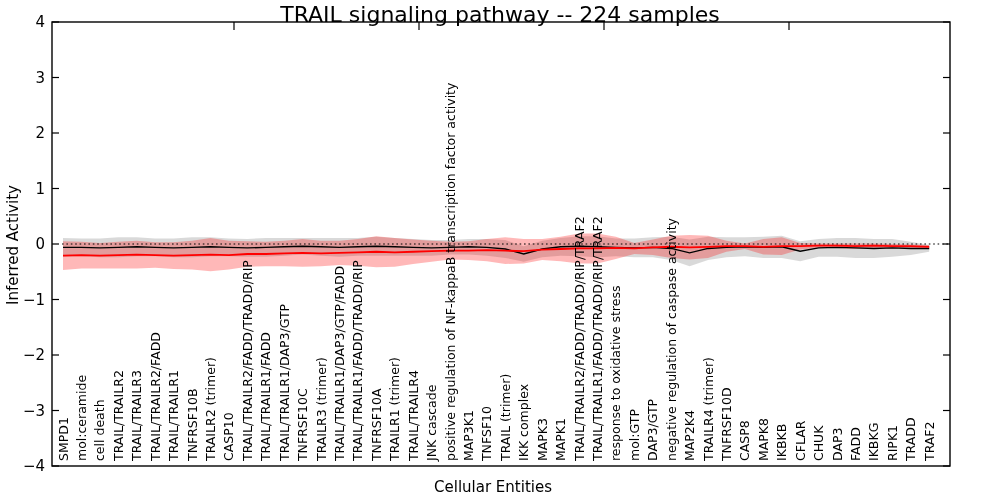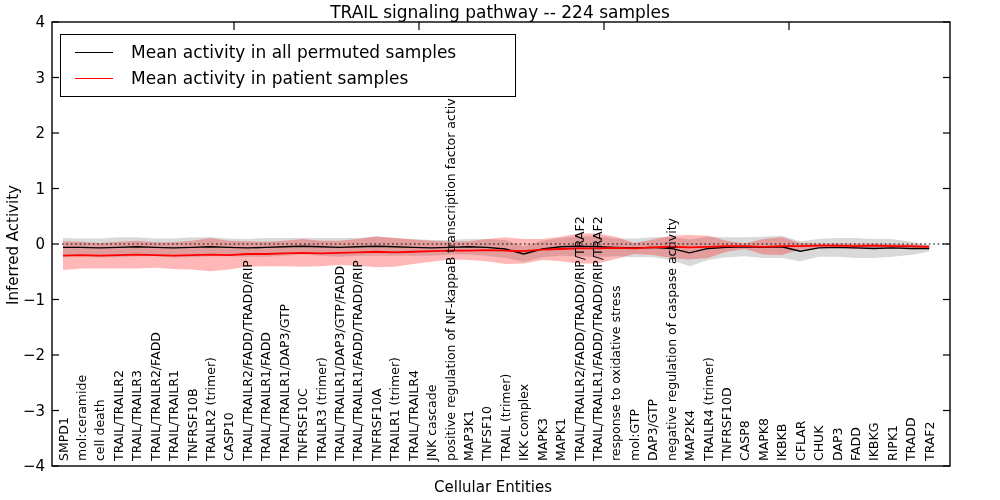--- a/index.html
+++ b/index.html
@@ -1,19 +1,19 @@
 <!DOCTYPE html>
 <html><head>
 <meta charset="utf-8">
 <style>
   html,body{margin:0;padding:0;background:#ffffff;}
   body{width:1000px;height:500px;position:relative;font-family:"DejaVu Sans","Liberation Sans",sans-serif;color:#000;}
   .fig{position:absolute;inset:0;}
   #chart{position:absolute;left:0;top:0;}
-  .title{position:absolute;left:0;top:2px;width:1000px;text-align:center;font-size:17px;}
+  .title{position:absolute;left:0;top:2px;width:1000px;text-align:center;font-size:22px;}
   .xlabel{position:absolute;left:44px;top:478px;width:898px;text-align:center;font-size:15px;}
   .ylabel{position:absolute;left:-87px;top:236px;width:200px;text-align:center;font-size:15px;
           transform:rotate(-90deg);}
   .legend{position:absolute;left:60px;top:34px;width:456px;height:63px;background:#ffffff;
           border:1.6px solid #000;box-sizing:border-box;z-index:5;display:flex;flex-direction:column;justify-content:space-evenly;}
   .lrow{display:flex;align-items:center;font-size:17px;line-height:1;}
   .swatch{display:inline-block;width:38px;height:0;border-top:1.6px solid #000;margin:0 18px 0 14px;}
   .llabel{white-space:nowrap;}
 </style>
 </head>
@@ -116,23 +116,13 @@
         <line x1="789" y1="22" x2="789" y2="30" stroke="#000" stroke-width="1.2"></line>
       </g>
       <g>
         <rect x="52" y="22" width="898" height="444" fill="none" stroke="#000" stroke-width="1.4"></rect>
       </g>
     </svg>
   <div class="title">TRAIL signaling pathway -- 224 samples</div>
   <div class="xlabel">Cellular Entities</div>
   <div class="ylabel">Inferred Activity</div>
 
-  <div class="legend">
-    <div class="lrow">
-      <span class="swatch" id="sw0" style="border-top-color: rgb(0, 0, 0);"></span>
-      <span class="llabel">Mean activity in all permuted samples</span>
-    </div>
-    <div class="lrow">
-      <span class="swatch" id="sw1" style="border-top-color: rgb(255, 0, 0);"></span>
-      <span class="llabel">Mean activity in patient samples</span>
-    </div>
-  </div>
 </div>
 
 </body></html>

